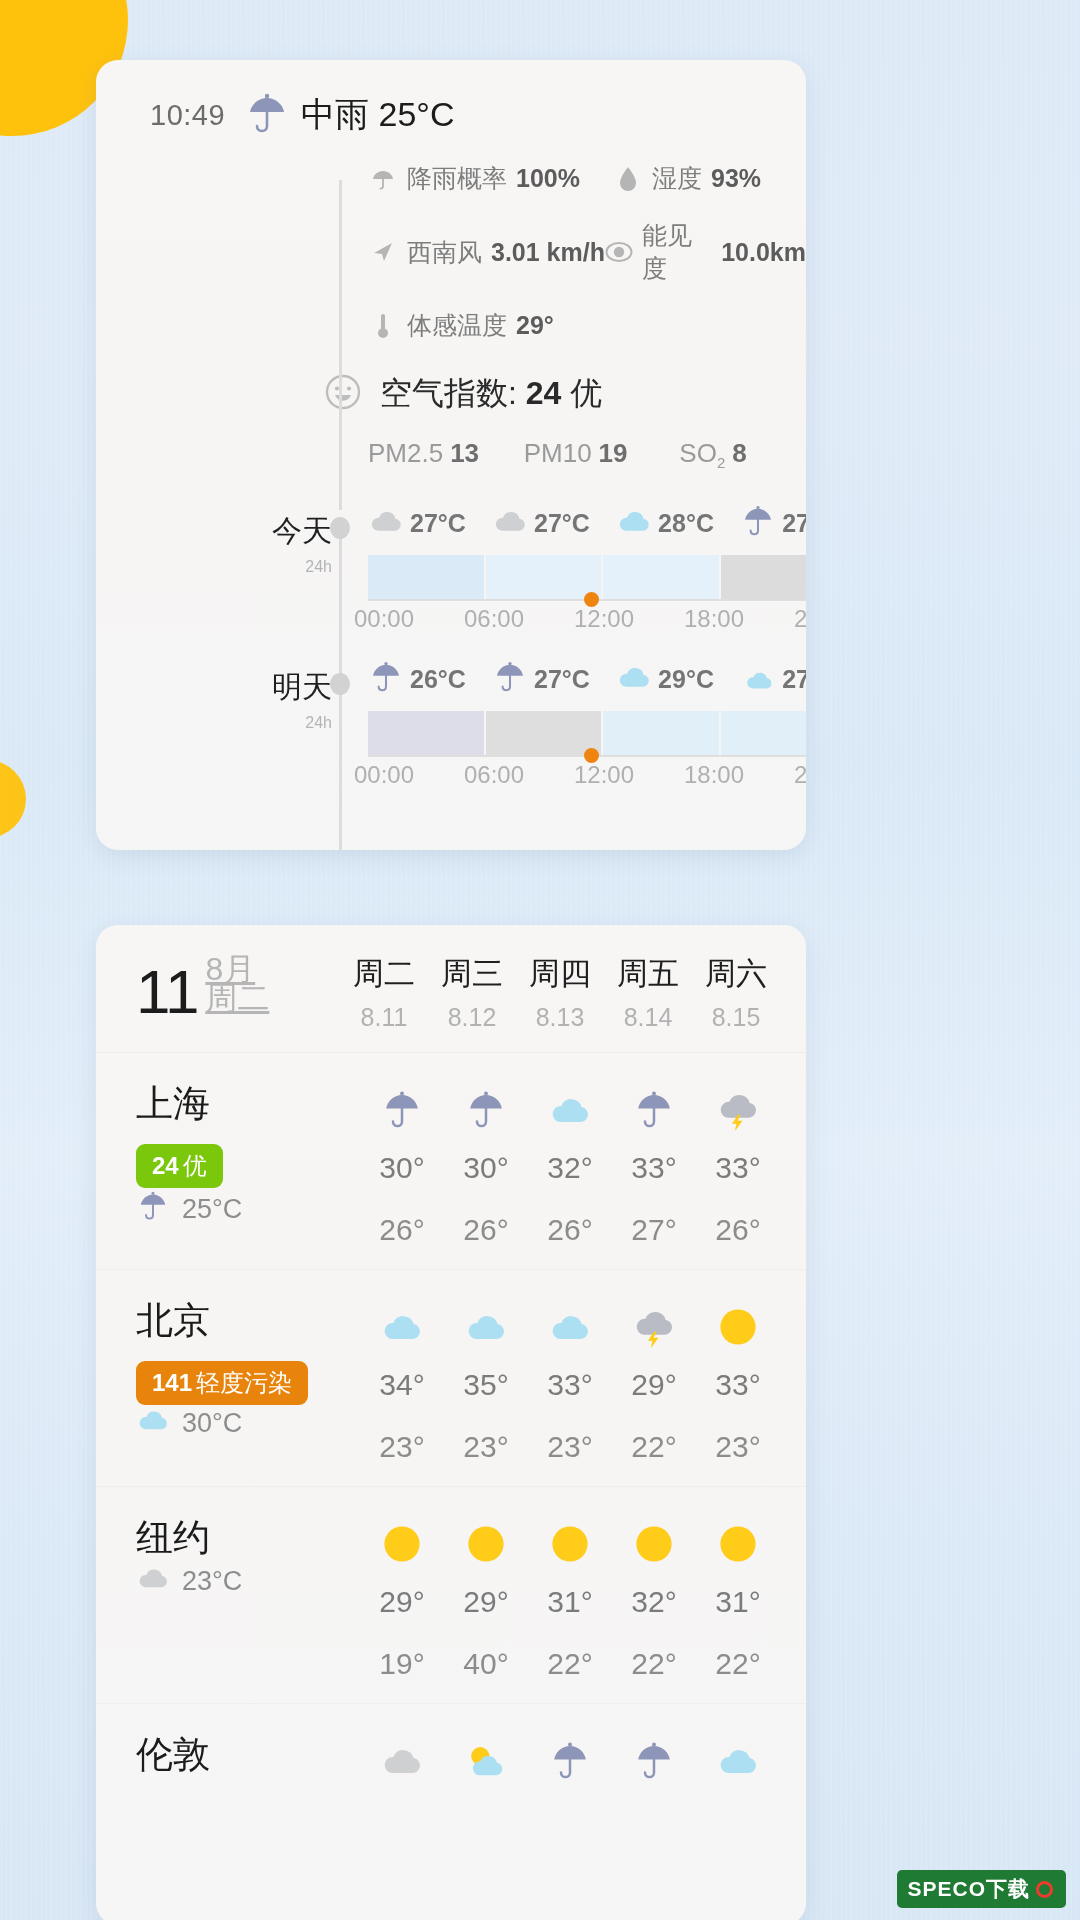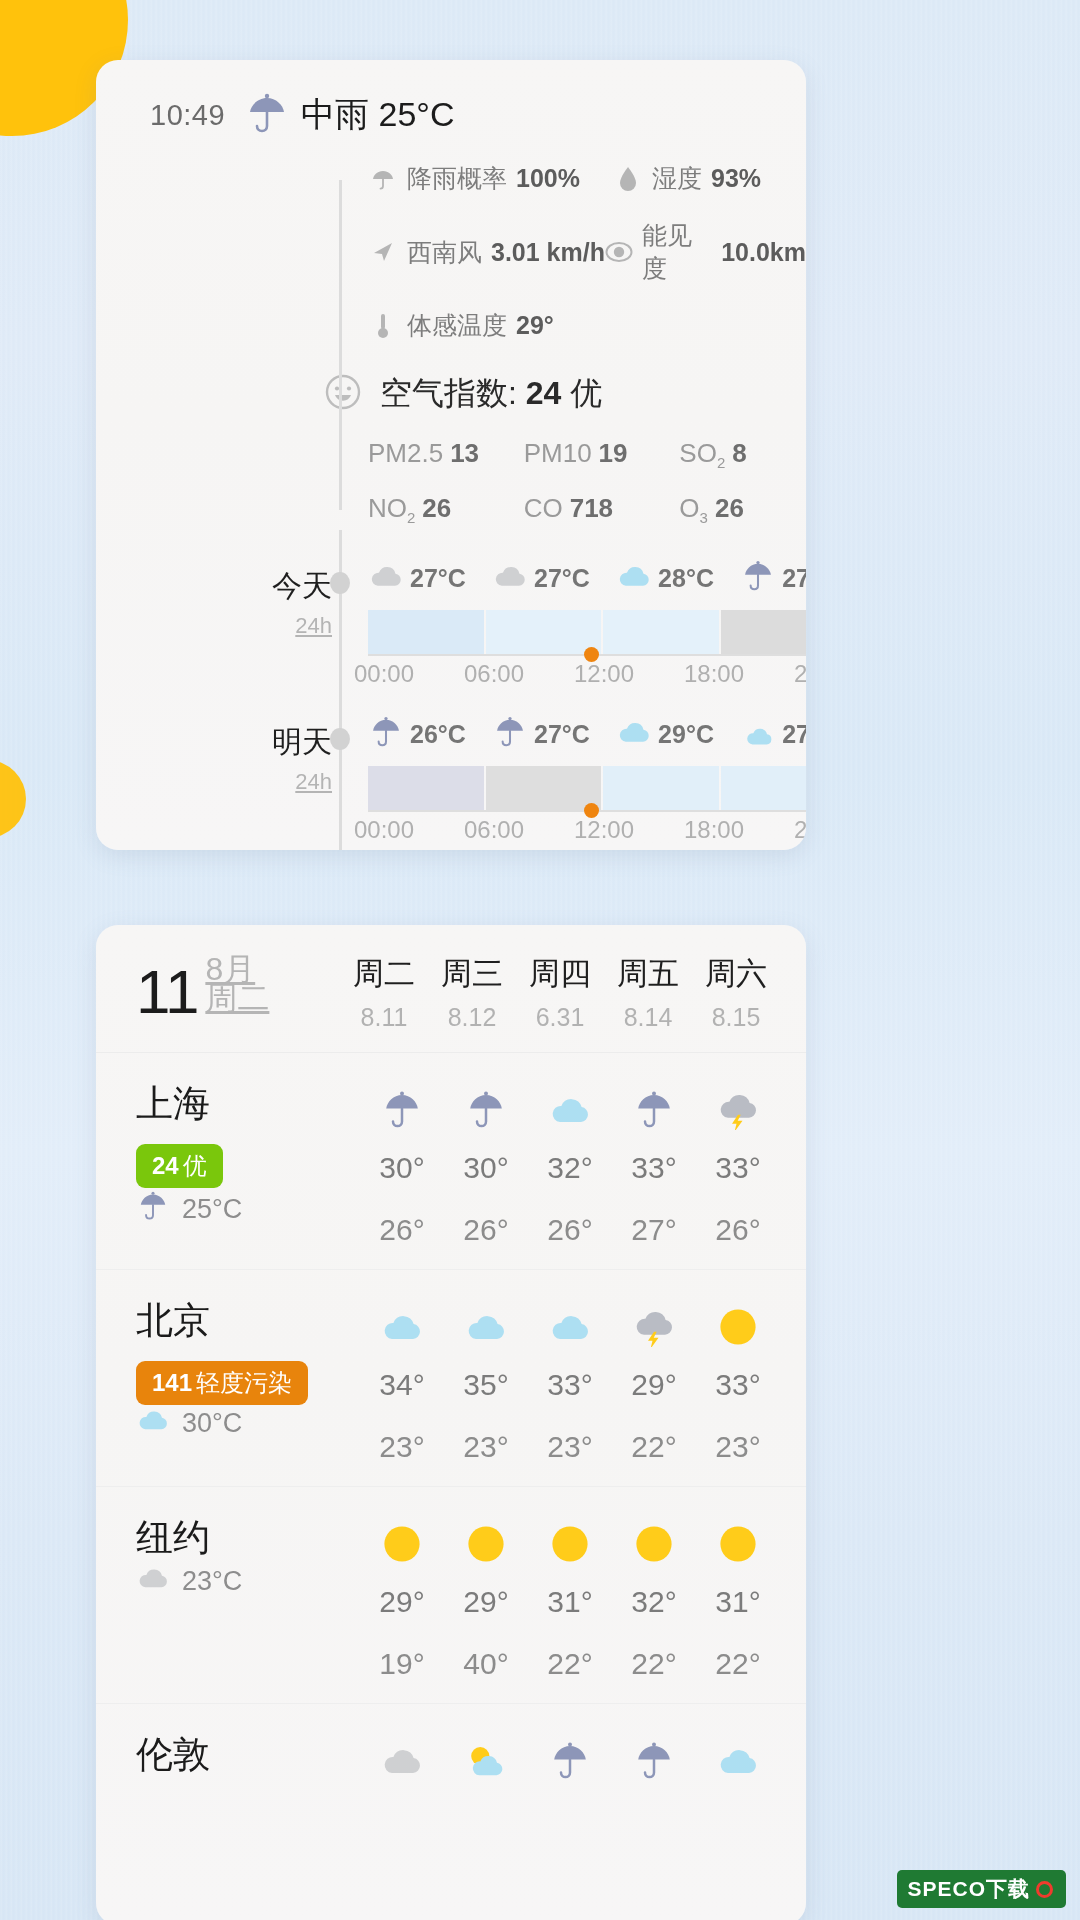--- a/index.html
+++ b/index.html
@@ -67,21 +67,21 @@
   .poll { padding-left: 272px; margin-top: 22px; }
   .poll-row { display: flex; margin-bottom: 22px; gap: 29px; }
   .poll-item { font-size: 26px; color: #9a9a9a; width: 147px; }
   .poll-item b { color: #6e6e6e; font-weight: 700; margin-left: 7px; }
   .poll-item sub { font-size: 15px; }
 
   
   .day-row { position: relative; height: 156px; }
   .day-label { position: absolute; left: 150px; top: 18px; width: 86px; text-align: right; }
   .day-name { font-size: 30px; color: #1f1f1f; }
-  .day-sub  { font-size: 22px; color: #b4b4b4; margin-top: 6px; text-decoration: underline; }
+  .day-sub  { font-size: 16px; color: #b4b4b4; margin-top: 6px; }
   .day-dot { position: absolute; left: 234px; top: 24px; width: 20px; height: 22px;
              border-radius: 50%; background: #d2d2d2; }
   .hours { position: absolute; left: 272px; top: 10px; width: 470px;
            display: flex; justify-content: space-between; }
   .hour { display: flex; align-items: center; }
   .hour .ht { font-size: 25px; color: #757575; font-weight: 700; margin-left: 6px; }
   .bars { position: absolute; left: 272px; top: 62px; width: 470px; height: 44px; display: flex; }
   .bars div { flex: 1; margin-right: 2px; }
   .axis { position: absolute; left: 272px; top: 106px; width: 470px; height: 2px; background: #dedede; }
   .nowdot { position: absolute; width: 15px; height: 15px; border-radius: 50%;
@@ -214,25 +214,20 @@
     </span>
     <span class="aqi-title"><span>空气指数:</span> <b>24</b> <span>优</span></span>
   </div>
 
   <div class="poll">
     <div class="poll-row">
       <div class="poll-item"><span>PM2.5</span><b>13</b></div>
       <div class="poll-item"><span>PM10</span><b>19</b></div>
       <div class="poll-item"><span>SO</span><sub>2</sub><b>8</b></div>
     </div>
-    <div class="poll-row">
-      <div class="poll-item"><span>NO</span><sub>2</sub><b>26</b></div>
-      <div class="poll-item"><span>CO</span><b>718</b></div>
-      <div class="poll-item"><span>O</span><sub>3</sub><b>26</b></div>
-    </div>
   </div>
 
   <div id="day-rows">
       <div class="day-row">
         <div class="day-label">
        <div class="day-name">今天</div>
        <div class="day-sub">24h</div>
      </div>
      <div class="day-dot"></div>
      <div class="hours">
@@ -350,21 +345,21 @@
         <div class="col">
           <div class="cn">周二</div>
                  <div class="cd">8.11</div>
         </div>
         <div class="col">
           <div class="cn">周三</div>
                  <div class="cd">8.12</div>
         </div>
         <div class="col">
           <div class="cn">周四</div>
-                 <div class="cd">6.31</div>
+                 <div class="cd">8.13</div>
         </div>
         <div class="col">
           <div class="cn">周五</div>
                  <div class="cd">8.14</div>
         </div>
         <div class="col">
           <div class="cn">周六</div>
                  <div class="cd">8.15</div>
         </div>
       </div>

